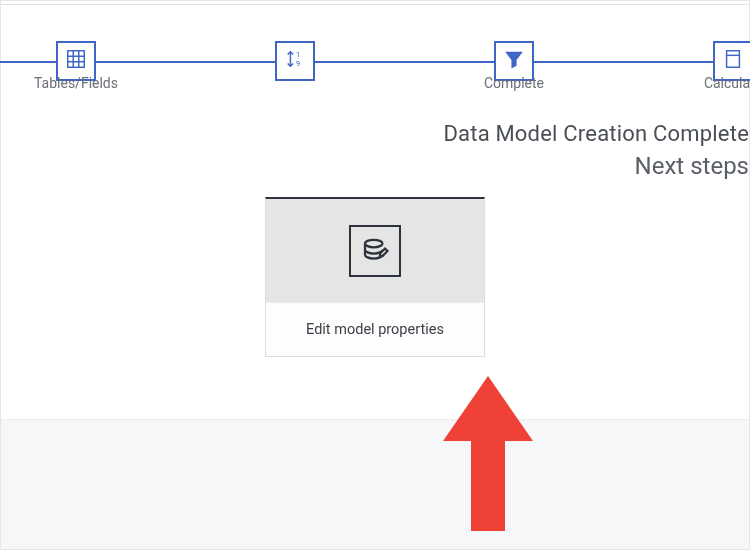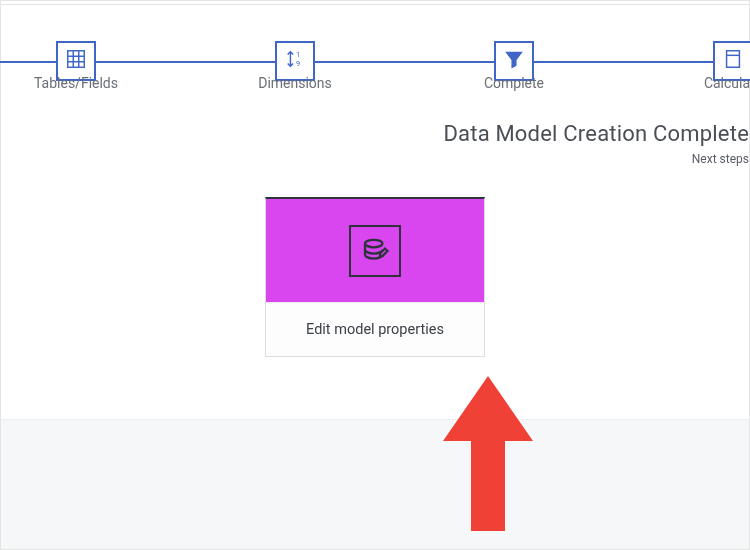--- a/index.html
+++ b/index.html
@@ -13,24 +13,24 @@
   .step svg { width: 22px; height: 22px; stroke: #3f66c7; fill: none; stroke-width: 1.6; }
   .step-label { position: absolute; top: 52px; color: #6b6f76; font-size: 14px; text-align: center; width: 140px; }
 
   .step1 { left: 65px; }  .lbl1 { left: 65px; transform: translateX(-50px); }
   .step2 { left: 284px; } .lbl2 { left: 284px; transform: translateX(-50px); }
   .step3 { left: 503px; } .lbl3 { left: 503px; transform: translateX(-50px); }
   .step4 { left: 722px; } .lbl4 { left: 722px; transform: translateX(-50px); }
 
   .headline { position: absolute; top: 120px; left: 0; right: 0; text-align: right; color: #4a4e55; }
   .headline h1 { font-size: 22px; font-weight: 400; letter-spacing: .2px; }
-  .headline h2 { font-size: 12px; font-weight: 400; margin-top: 6px; color: #5a5e66; }
+  .headline h2 { font-size: 24px; font-weight: 400; margin-top: 6px; color: #5a5e66; }
 
   .cards { position: absolute; top: 196px; left: 50%; transform: translateX(-50%); display: flex; gap: 16px; }
-  .card { width: 220px; height: 160px; border: 1px solid #d9dde2; background: #d946ef; display: flex; flex-direction: column; cursor: pointer; }
+  .card { width: 220px; height: 160px; border: 1px solid #d9dde2; background: #e5e5e5; display: flex; flex-direction: column; cursor: pointer; }
   .card .icon-zone { flex: 1; display: flex; align-items: center; justify-content: center; }
   .card .icon-box { width: 52px; height: 52px; border: 2px solid #2c333b; display: flex; align-items: center; justify-content: center; }
   .card .icon-box svg { width: 30px; height: 30px; stroke: #2c333b; fill: none; stroke-width: 1.8; }
   .card .label-zone { height: 54px; border-top: 1px solid #e8ebef; display: flex; align-items: center; justify-content: center; font-size: 14.5px; color: #3c4047; background: #fdfdfe; }
   .card.dark { border-top: 2px solid #2c333b; }
   .card.primary { border-top: 2px solid #3f66c7; }
   .card.primary .icon-box { border-color: #3f66c7; }
   .card.primary .icon-box svg { stroke: #3f66c7; }
   .card.primary .label-zone { color: #3f66c7; }
 
@@ -66,21 +66,20 @@
       <span>
         <svg viewBox="0 0 24 24">
             <line x1="7" y1="4" x2="7" y2="20"></line>
             <polyline points="4,7 7,4 10,7"></polyline>
             <polyline points="4,17 7,20 10,17"></polyline>
             <text x="13" y="10" font-size="8" fill="#3f66c7" stroke="none">1</text>
             <text x="13" y="20" font-size="8" fill="#3f66c7" stroke="none">9</text>
           </svg>
       </span>
     </div>
-    <div class="step-label lbl2">Dimensions</div>
 
     <div class="step step3">
       <span>
         <svg viewBox="0 0 24 24">
             <polygon points="4,5 20,5 14,13 14,19 10,21 10,13" fill="#3f66c7" stroke="#3f66c7"></polygon>
           </svg>
       </span>
     </div>
     <div class="step-label lbl3">Complete</div>
 

